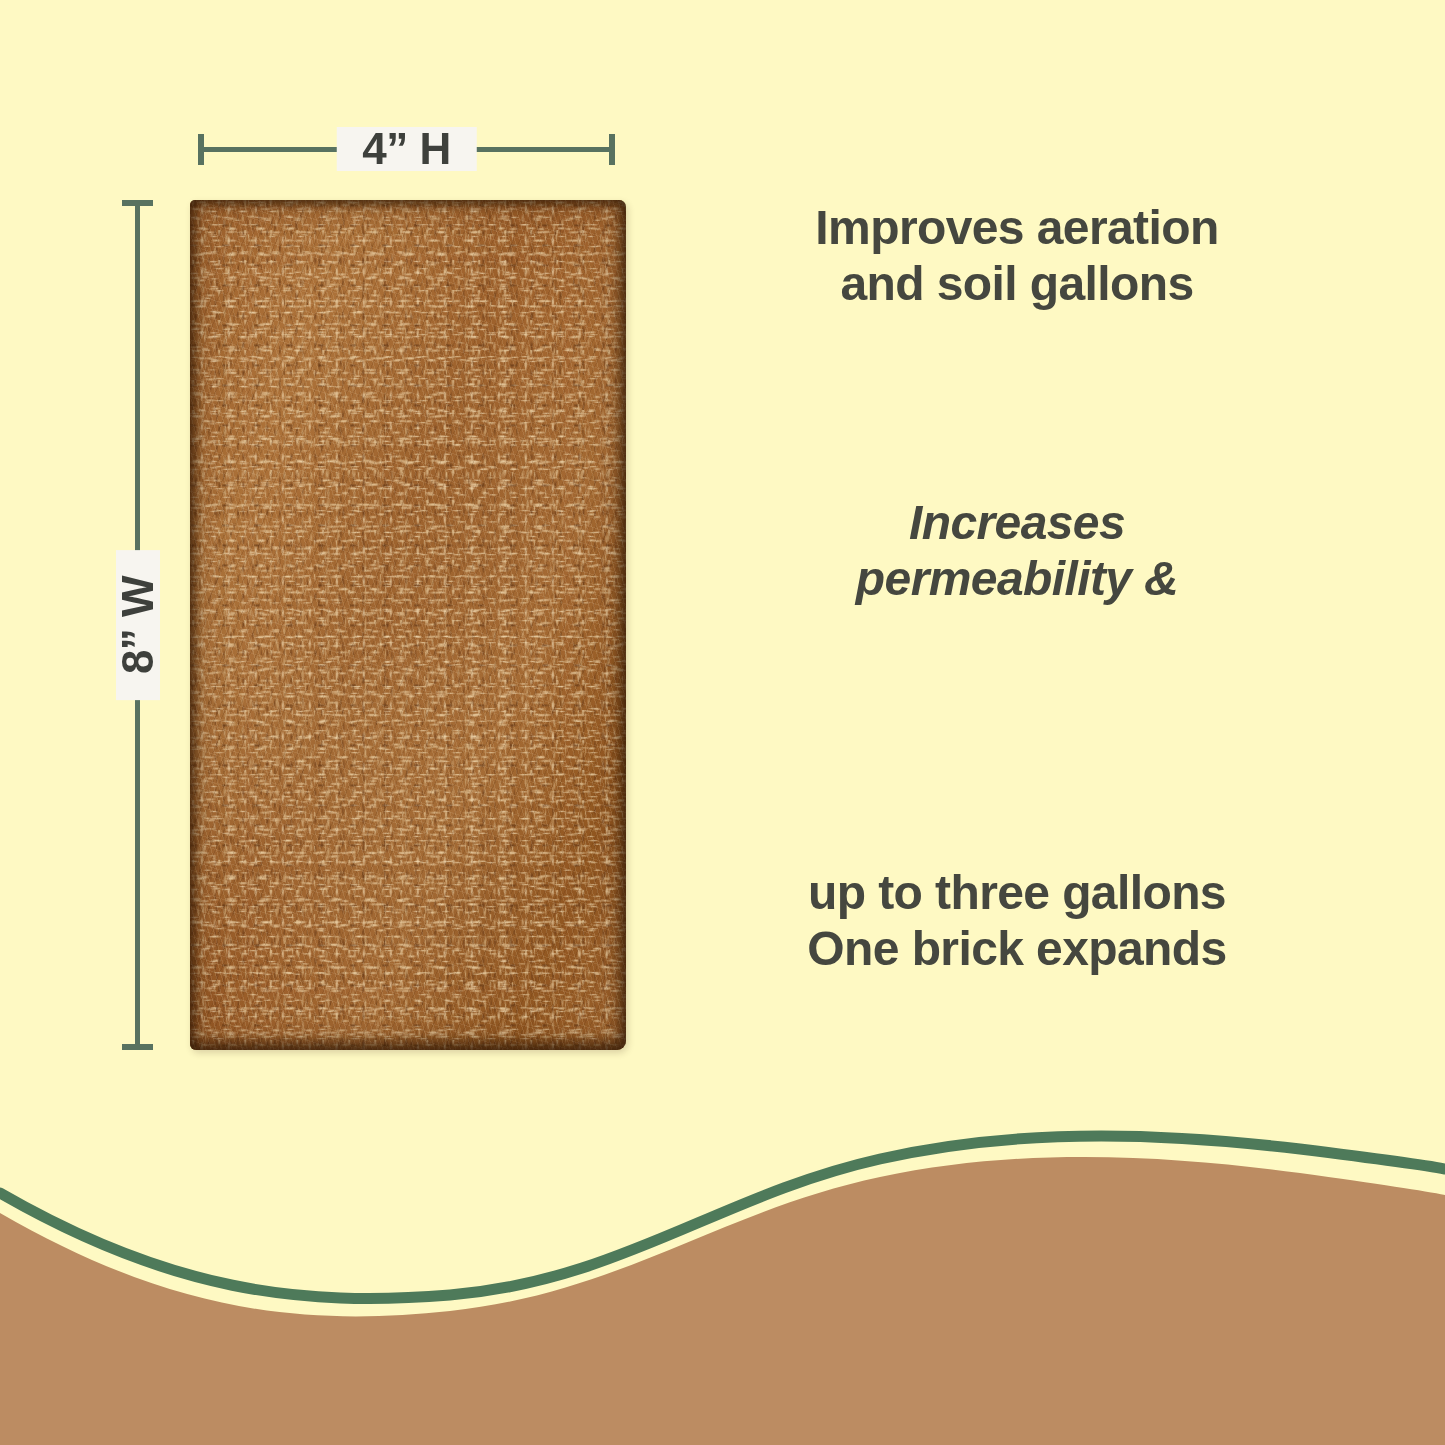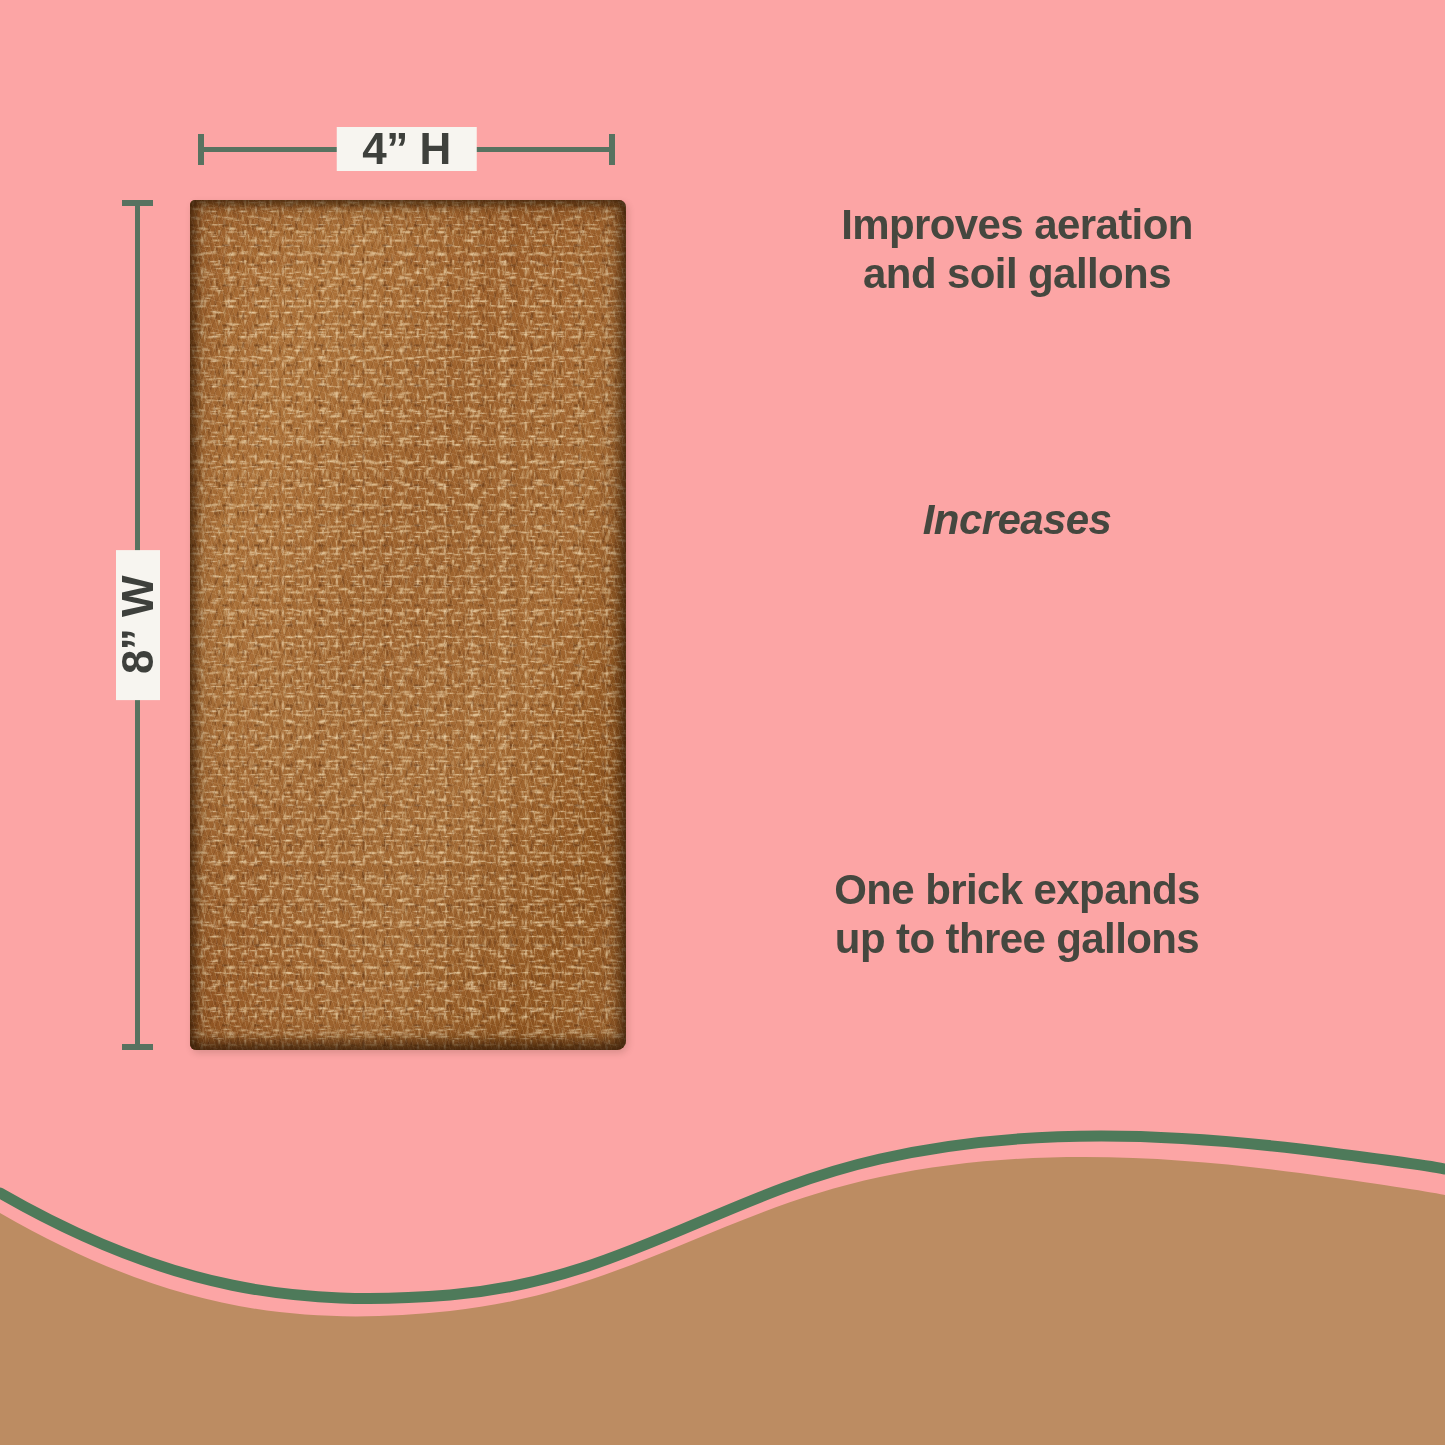--- a/index.html
+++ b/index.html
@@ -197,21 +197,21 @@
     position: absolute;
     left: 672px;
     top: 0;
     width: 690px;
     height: 1060px;
   }
   .feature {
     position: absolute;
     width: 100%;
     text-align: center;
-    font-size: 42px;
+    font-size: 48px;
     font-weight: bold;
     line-height: 1.17;
     color: #45473F;
     letter-spacing: -0.6px;
   }
   .feature.f1 { top: 200px; }
   .feature.f2 { top: 495px; }
   .feature.f3 { top: 865px; }
   .feature .ln { display: block; }
 
@@ -221,21 +221,21 @@
     left: 0;
     bottom: 0;
     width: 1445px;
     height: 330px;
   }
   .wave svg { display: block; width: 100%; height: 100%; }
 </style>
 </head>
 <body>
 
-<div id="stage" style="background: #fca5a5;">
+<div id="stage" style="background: #fef9c3;">
 
   <div class="dim-top">
     <div class="rule" style="background: rgb(88, 114, 96);"></div>
     <div class="cap left" style="background: rgb(88, 114, 96);"></div>
     <div class="cap right" style="background: rgb(88, 114, 96);"></div>
     <div class="label" style="background: rgb(247, 245, 240);">4” H</div>
   </div>
 
   <div class="dim-left">
     <div class="rule" style="background: rgb(88, 114, 96);"></div>
@@ -248,25 +248,26 @@
 
   <div class="features">
 
     <div class="feature f1" style="color: rgb(69, 71, 63);">
       <span class="ln">Improves aeration</span>
       <span class="ln">and soil gallons</span>
     </div>
 
     <div class="feature f2" style="color: rgb(69, 71, 63); font-style: italic;">
       <span class="ln">Increases</span>
+      <span class="ln">permeability &amp;</span>
     </div>
 
     <div class="feature f3" style="color: rgb(69, 71, 63);">
+      <span class="ln">up to three gallons</span>
       <span class="ln">One brick expands</span>
-      <span class="ln">up to three gallons</span>
     </div>
 
   </div>
 
   <div class="wave">
     <svg viewBox="0 0 1445 330" preserveAspectRatio="none">
       <path id="wave-fill" d="M0 98 C 170 196, 300 212, 450 196 C 620 178, 720 96, 880 62 C 1030 30, 1180 42, 1300 58 C 1380 69, 1425 76, 1445 80 L1445 330 L0 330 Z" fill="#BC8C62"></path>
       <path id="wave-line" d="M0 78 C 170 176, 300 192, 450 180 C 620 166, 720 80, 880 44 C 1030 10, 1180 20, 1300 34 C 1380 44, 1425 50, 1445 54" fill="none" stroke-width="11" stroke-linecap="round" stroke="#4E7A5A"></path>
     </svg>
   </div>

